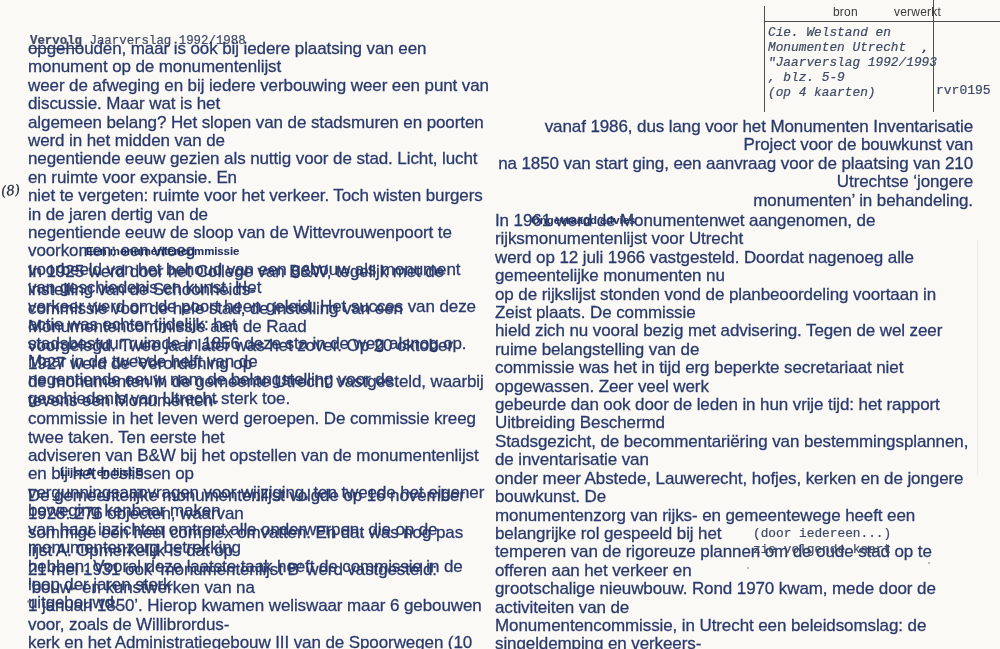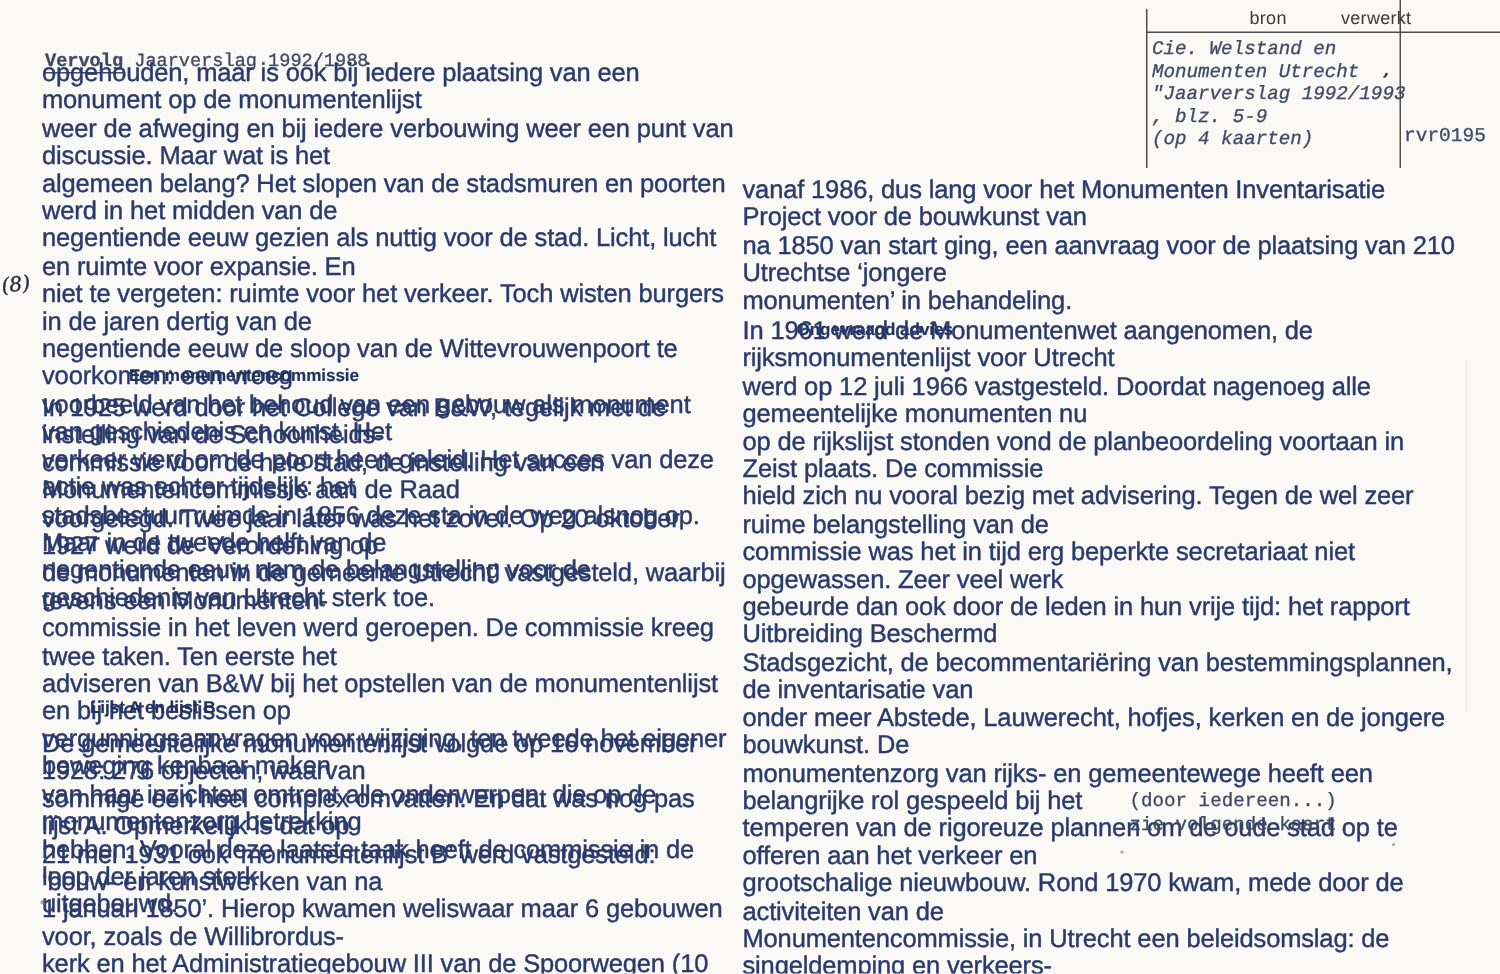--- a/index.html
+++ b/index.html
@@ -47,21 +47,21 @@
     font-size:11.4px;
     font-weight:bold;
     letter-spacing:-.05px;
     -webkit-text-stroke:.1px currentColor;
   }
   .lp1 { left:28px; top:40px;  width:462px; }
   .lh1 { left:60px; top:245px;padding-left:26px; }
   .lp2 { left:28px; top:263px; width:462px; }
   .lh2 { left:60px; top:466px; }
   .lp3 { left:28px; top:487px; width:462px; }
-  .rp1 { left:495px; top:118px; width:478px; }
+  .rp1 { left:495px; top:118px; width:478px;text-align:right; }
   .rh1 { left:531px; top:195px;margin-top:19px; }
   .rp2 { left:495px; top:212px; width:478px; }
 
   
   .margin-note {
     left:1px; top:182px;
     font-family:"DejaVu Serif", serif;
     font-style:italic;
     font-size:13.5px;
     color:#222b3d;

